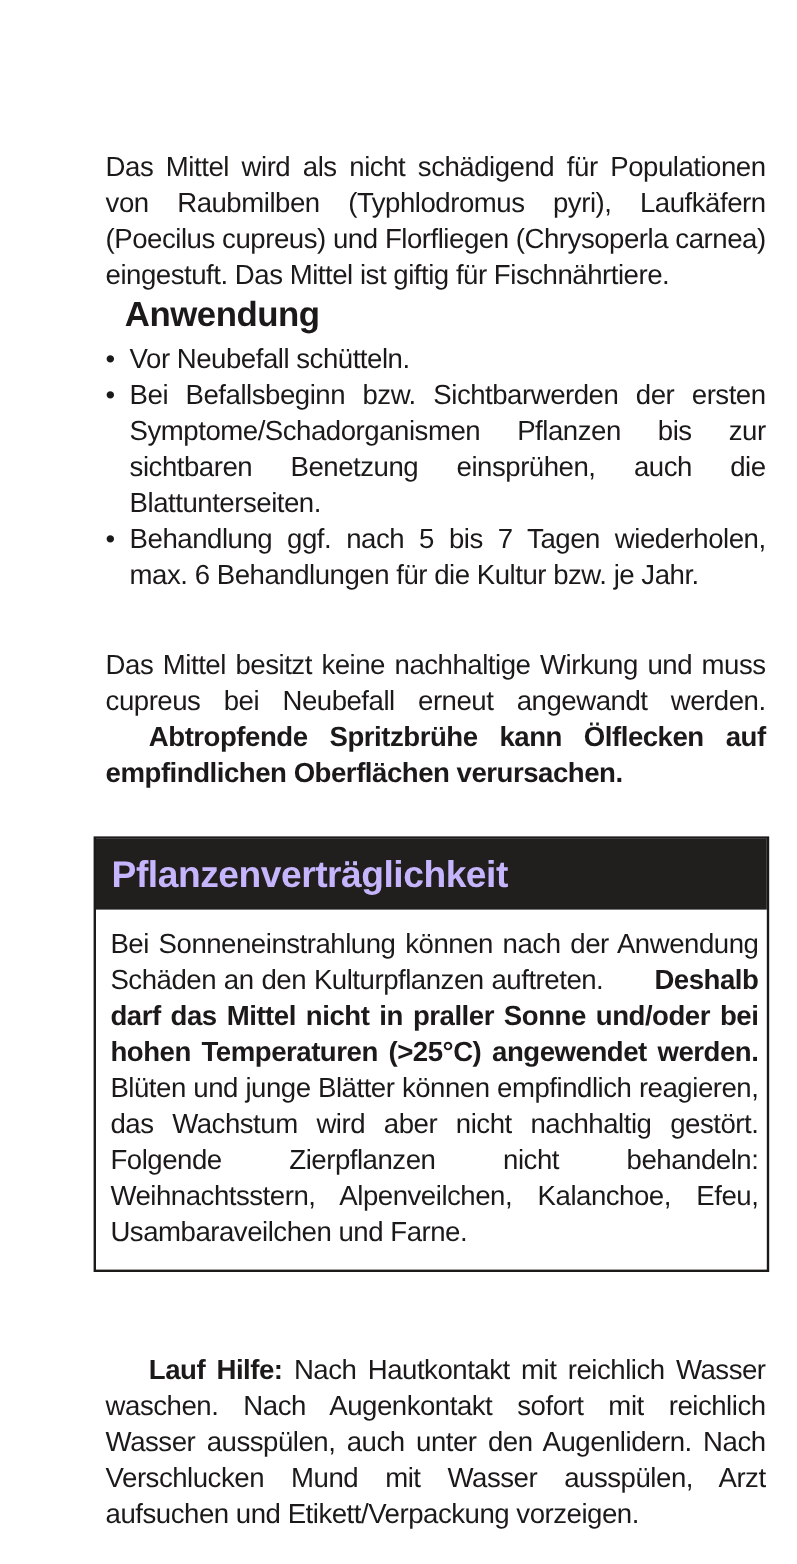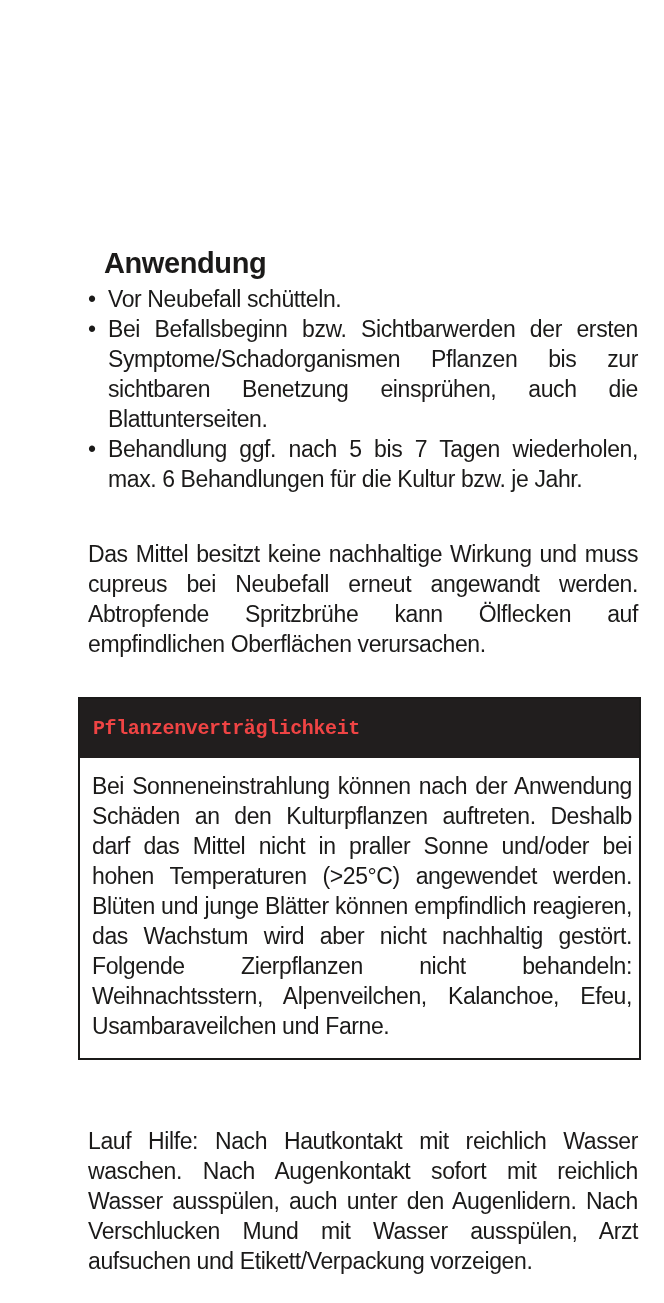--- a/index.html
+++ b/index.html
@@ -16,21 +16,21 @@
   .sheet { position: absolute; inset: 0; background: #ffffff; }
 
   .txt {
     font-size: 23px;
     line-height: 30px;
     letter-spacing: -0.4px;
     text-align: justify;
     text-align-last: left;
     color: #1b1a19;
   }
-  .bold { font-weight: normal; }
+  .bold { font-weight: bold; margin-left: 36px; }
 
   .para-intro   { position: absolute; left: 88px; top: 101px;  width: 550px; }
   .heading-anwendung {
     position: absolute; left: 104px; top: 246px; width: 550px;
     font-size: 29px; line-height: 34px; font-weight: bold; letter-spacing: -0.4px;
   }
   .bullet-list  { position: absolute; left: 88px; top: 284px;  width: 550px; }
   .bullet-row   { display: flex; }
   .bullet-glyph { width: 20px; flex: 0 0 20px; font-size: 23px; line-height: 30px; }
   .bullet-text  { flex: 1 1 auto; }
@@ -43,34 +43,35 @@
     box-sizing: border-box;
     background: #ffffff;
   }
   .compat-header {
     background: #211e1e;
     height: 59px;
     display: flex; align-items: center;
     padding-left: 13px;
   }
   .compat-title {
-    color: #ef4444; font-weight: bold;
-    font-size: 20px; letter-spacing: -0.4px; font-family: Liberation Mono, monospace;
+    color: #c4b5fd; font-weight: bold;
+    font-size: 31px; letter-spacing: -0.4px;
   }
   .compat-body {
     padding: 13px 7px 17px 12px;
   }
 
   .para-firstaid { position: absolute; left: 88px; top: 1103px; width: 550px; }
 </style>
 </head>
 <body>
 
 <div class="sheet">
 
+  <p class="txt para-intro">Das Mittel wird als nicht schädigend für Popu­lationen von Raubmilben (Typhlodromus pyri), Lauf­käfern (Poecilus cupreus) und Florfliegen (Chrysoperla carnea) eingestuft. Das Mittel ist giftig für Fischnährtiere.</p>
 
   <div class="heading-anwendung">Anwendung</div>
 
   <div class="bullet-list">
     <div class="bullet-row">
       <span class="bullet-glyph">•</span>
       <span class="txt bullet-text">Vor Neubefall schütteln.</span>
     </div>
     <div class="bullet-row">
       <span class="bullet-glyph">•</span>

